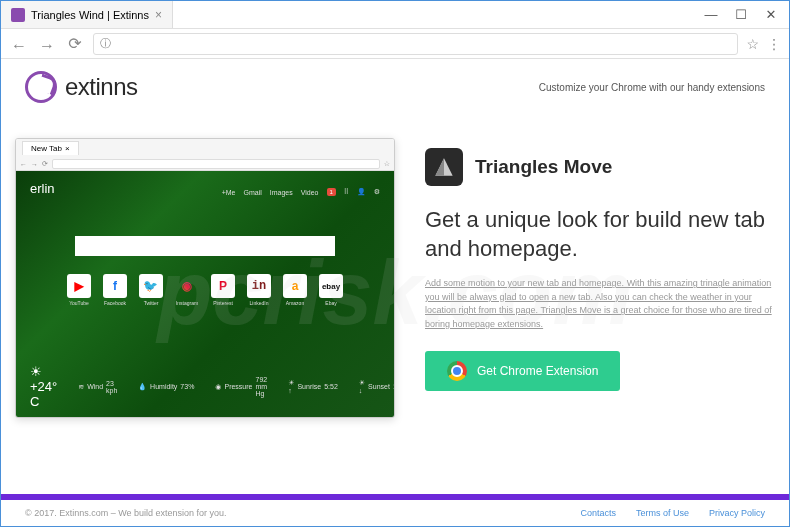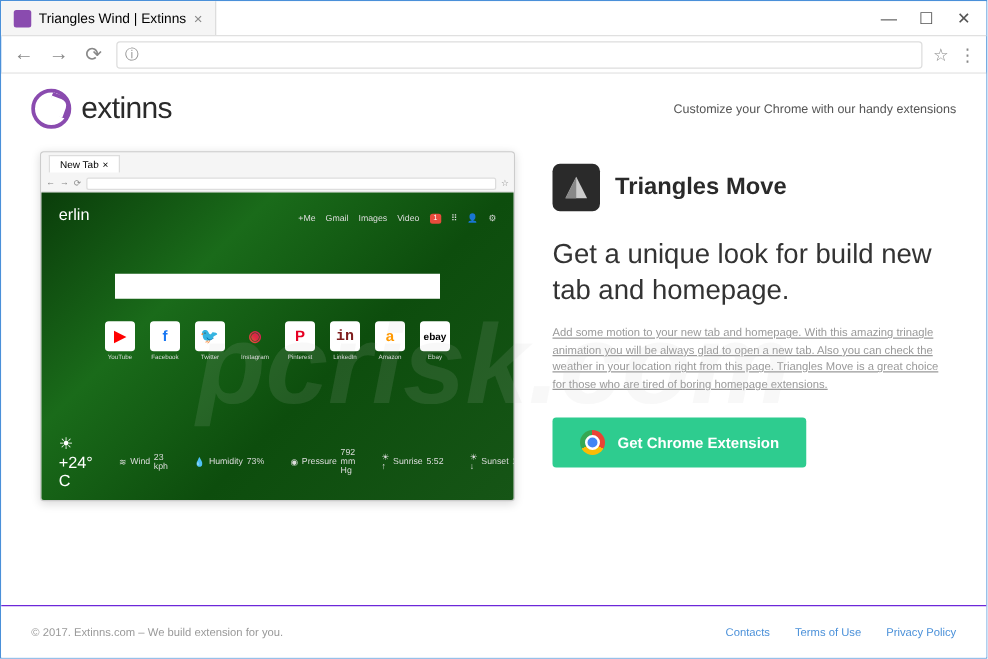--- a/index.html
+++ b/index.html
@@ -23,21 +23,21 @@
 
 .page { position: relative; height: calc(100% - 58px); background: #fff; }
 
 .header { display: flex; align-items: center; justify-content: space-between; padding: 12px 24px 18px 24px; }
 .logo { display: flex; align-items: center; gap: 8px; }
 .logo-mark { width: 32px; height: 32px; border: 3px solid #8a4baf; border-radius: 50%; position: relative; }
 .logo-mark::after { content: ''; position: absolute; width: 14px; height: 14px; border: 3px solid #8a4baf; border-left: none; border-bottom: none; border-radius: 0 50% 0 0; top: 2px; right: -2px; transform: rotate(20deg); }
 .logo-text { font-size: 24px; font-weight: normal; color: #2a2a2a; letter-spacing: -0.5px; }
 .tagline { font-size: 10px; color: #555; }
 
-.main { display: flex; gap: 30px; padding: 0 31px; }
+.main { display: flex; gap: 30px; padding: 0 14px; margin-top: 17px; }
 
 
 .preview { width: 380px; height: 280px; border: 1px solid #ccc; box-shadow: 0 2px 8px rgba(0,0,0,0.15); background: #fff; border-radius: 3px; overflow: hidden; position: relative; }
 .preview-titlebar { height: 18px; background: #f5f5f5; display: flex; align-items: center; font-size: 8px; padding: 0 6px; }
 .preview-tab { background: #fff; padding: 2px 8px; border: 1px solid #ddd; border-bottom: none; font-size: 8px; display: flex; align-items: center; gap: 3px; }
 .preview-toolbar { height: 14px; background: #f5f5f5; border-bottom: 1px solid #ddd; display: flex; align-items: center; font-size: 7px; padding: 0 4px; gap: 4px; color: #888; }
 .preview-addr { flex: 1; height: 10px; background: #fff; border: 1px solid #ddd; border-radius: 2px; }
 
 .preview-content { height: calc(100% - 32px); background: linear-gradient(135deg, #0a3d0a 0%, #1a6b1a 30%, #0d4d0d 60%, #165516 100%); position: relative; padding: 10px 14px; }
 .preview-topbar { display: flex; justify-content: space-between; align-items: flex-end; color: #fff; font-size: 8px; }
@@ -55,26 +55,26 @@
 .preview-stat { display: flex; align-items: center; gap: 3px; }
 
 
 .promo { flex: 1; padding-top: 10px; }
 .promo-header { display: flex; align-items: center; gap: 12px; margin-bottom: 20px; }
 .promo-icon { width: 38px; height: 38px; background: #2a2a2a; border-radius: 6px; display: flex; align-items: center; justify-content: center; }
 .promo-icon svg { width: 26px; height: 26px; }
 .promo-title { font-size: 19px; font-weight: 600; color: #2a2a2a; }
 .promo-headline { font-size: 22px; color: #333; line-height: 1.3; margin-bottom: 14px; font-weight: 400; }
 .promo-desc { font-size: 9px; color: #999; line-height: 1.5; margin-bottom: 20px; text-decoration: underline; }
-.cta-btn { display: inline-flex; align-items: center; gap: 10px; background: #2ecc8f; color: #fff; padding: 10px 22px; border-radius: 3px; font-size: 12px; border: none; cursor: pointer; font-weight: bold; }
+.cta-btn { display: inline-flex; align-items: center; gap: 10px; background: #2ecc8f; color: #fff; padding: 10px 22px; border-radius: 3px; font-size: 12px; border: none; cursor: pointer; }
 .chrome-icon { width: 20px; height: 20px; border-radius: 50%; background: conic-gradient(#ea4335 0deg 120deg, #fbbc05 120deg 240deg, #34a853 240deg 360deg); position: relative; }
 .chrome-icon::after { content: ''; position: absolute; top: 4px; left: 4px; width: 12px; height: 12px; background: #4285f4; border: 2px solid #fff; border-radius: 50%; box-sizing: border-box; }
 
 
-.footer { position: absolute; bottom: 0; left: 0; right: 0; height: 42px; border-top: 1px solid #6d28d9; display: flex; align-items: center; justify-content: space-between; padding: 0 24px; font-size: 9px; color: #999; background: #fff; }
+.footer { position: absolute; bottom: 0; left: 0; right: 0; height: 32px; border-top: 6px solid #6d28d9; display: flex; align-items: center; justify-content: space-between; padding: 0 24px; font-size: 9px; color: #999; background: #fff; }
 .footer-links { display: flex; gap: 20px; }
 .footer-links a { color: #4a90d9; text-decoration: none; }
 
 
 .watermark { position: absolute; top: 50%; left: 50%; transform: translate(-50%, -50%); font-size: 90px; color: rgba(200,200,200,0.12); font-weight: bold; pointer-events: none; z-index: 100; font-style: italic; white-space: nowrap; }
 
 
 .ico-yt { color: #ff0000; }
 .ico-fb { color: #1877f2; }
 .ico-tw { color: #1da1f2; }

